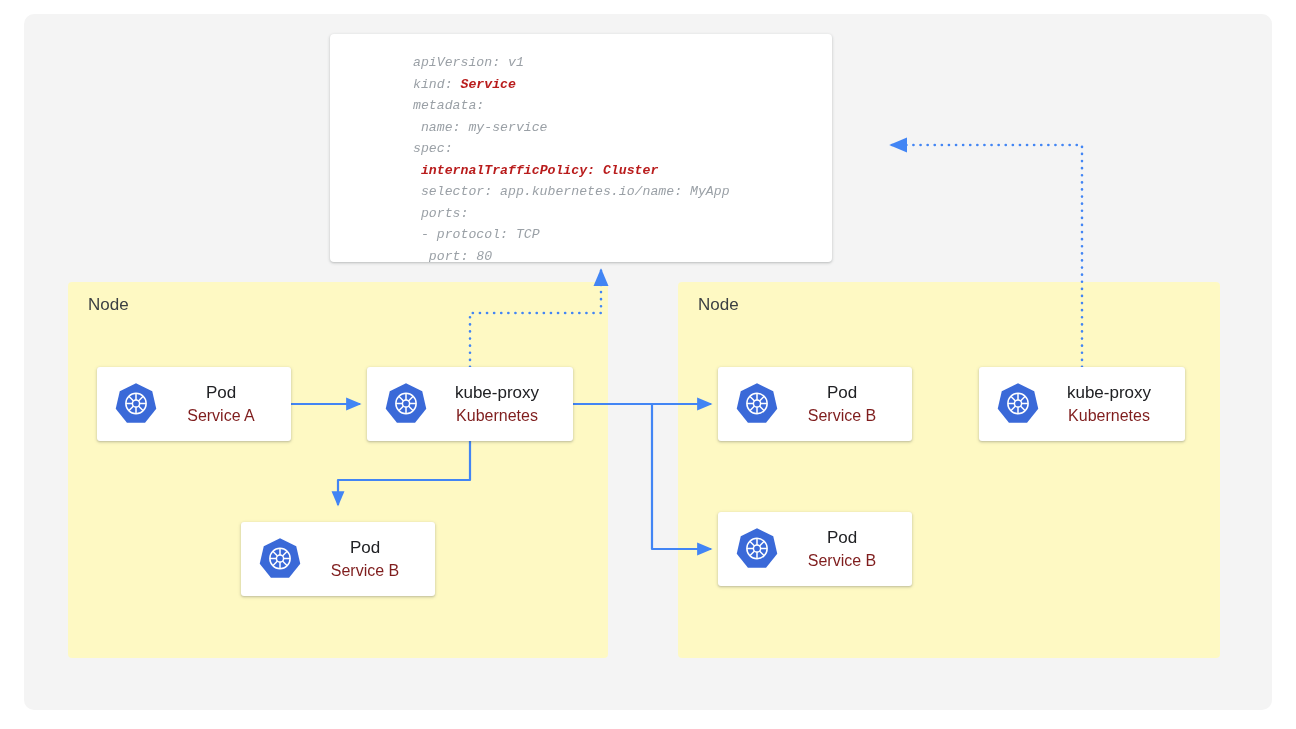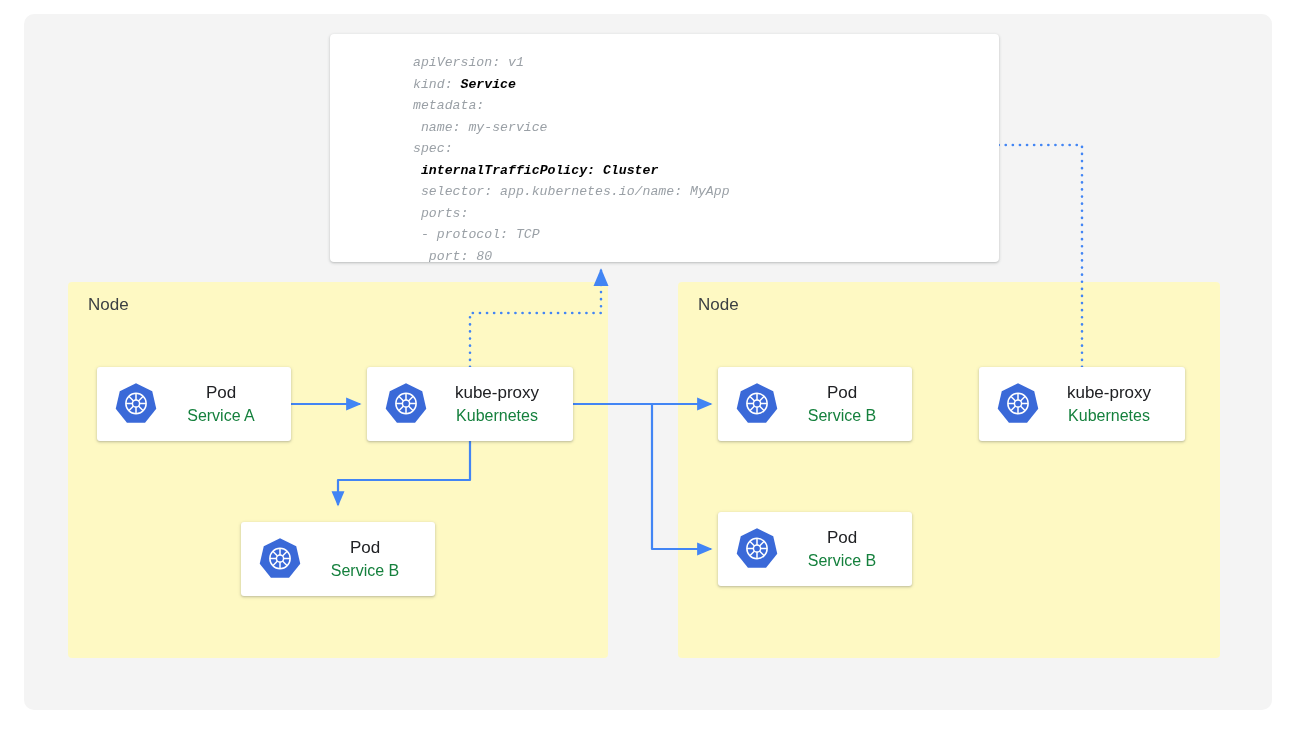--- a/index.html
+++ b/index.html
@@ -84,51 +84,51 @@
     min-width: 0;
   }
   .card .card-title {
     font-size: 17px;
     color: #202124;
     line-height: 1.32;
     white-space: nowrap;
   }
   .card .card-sub {
     font-size: 16px;
-    color: #15803d;
+    color: #7f1d1d;
     line-height: 1.32;
     white-space: nowrap;
   }
 
   
   .yaml-card {
     position: absolute;
     left: 330px;
     top: 34px;
-    width: 669px;
+    width: 502px;
     height: 228px;
     background: #ffffff;
     border-radius: 4px;
     box-shadow: 0 1px 2px rgba(60,64,67,0.20), 0 1px 3px 1px rgba(60,64,67,0.09);
     box-sizing: border-box;
     overflow: hidden;
   }
   .yaml-body {
     position: absolute;
     left: 83px;
     top: 18px;
     font-family: "Liberation Mono", monospace;
     font-style: italic;
     font-size: 13.2px;
     line-height: 21.5px;
     color: #9aa0a6;
     white-space: pre;
   }
   .yaml-line { display: block; white-space: pre; }
-  .yaml-line b { font-weight: bold; font-style: italic; color: #000000; }
+  .yaml-line b { font-weight: bold; font-style: italic; color: #b91c1c; }
 </style>
 </head>
 <body>
 
 <div id="root">
 
   <div class="canvas"></div>
 
   <div class="node-box" style="left:68px; top:282px; width:540px; height:376px;">
     <div class="node-label">Node</div>

